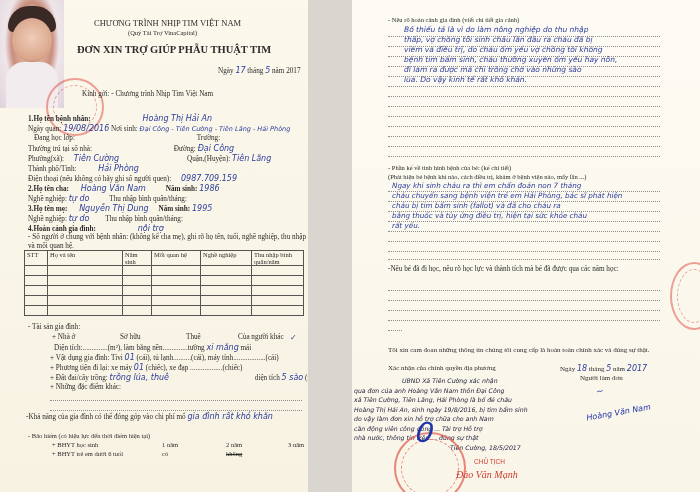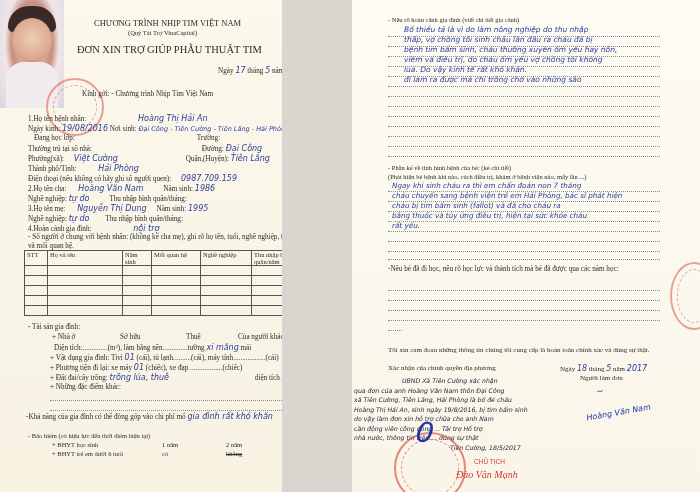--- a/index.html
+++ b/index.html
@@ -1,24 +1,24 @@
 <!DOCTYPE html>
 <html><head>
 <meta charset="utf-8">
 <style>
   html, body { margin:0; padding:0; }
   body { width:700px; height:492px; background:#d9d6cf; position:relative; overflow:hidden;
          font-family:"Liberation Serif", "DejaVu Serif", serif; color:#2b2b2b; }
   .page { position:absolute; top:0; height:492px; background:#fbf8ee; overflow:hidden; }
-  #left { left:0; width:282px; background:linear-gradient(180deg,#fbf8ec 0%,#f7f2e2 100%); }
+  #left { left:0; width:308px; background:linear-gradient(180deg,#fbf8ec 0%,#f7f2e2 100%); }
   #right { left:352px; width:348px; background:linear-gradient(180deg,#fdfbf4 0%,#f9f5e8 100%); }
   .abs { position:absolute; white-space:nowrap; }
   .hw { font-family:"DejaVu Sans", sans-serif; font-style:italic; color:#2a3b9c; font-size:8px; }
   .t { font-size:7.2px; }
-  .b { font-weight:normal; }
+  .b { font-weight:bold; }
   .photo { position:absolute; left:0; top:0; width:64px; height:108px;
            background:radial-gradient(ellipse at 50% 40%, #e8c2ad 0%, #d9a892 30%, #c88f7f 45%, #efe6ea 60%, #dfd4dc 100%); }
   .face { position:absolute; left:12px; top:18px; width:40px; height:44px; border-radius:50%;
           background:radial-gradient(circle at 50% 45%, #f0cdb8 0%, #d9a48a 70%, #6b4a3e 100%); }
   .hair { position:absolute; left:8px; top:6px; width:48px; height:26px; border-radius:24px 24px 6px 6px; background:#3a2a26; }
   .body-shape { position:absolute; left:6px; top:62px; width:52px; height:46px; border-radius:18px 18px 0 0; background:#f2ecef; }
   .stamp { position:absolute; border:2px solid #e0584a; border-radius:50%; opacity:.55; }
   .stamp::after { content:""; position:absolute; inset:5px; border:1px dashed #e0584a; border-radius:50%; }
   table.fam { position:absolute; left:24px; top:250px; width:280px; border-collapse:collapse; font-size:6.5px; }
   table.fam td, table.fam th { border:1px solid #555; height:9px; padding:0 2px; font-weight:normal; text-align:left; vertical-align:top; }
@@ -48,37 +48,37 @@
     <span class="hw">5</span>
     <span>năm 2017</span>
   </div>
   <div class="abs t" style="left:82px;top:90px;">Kính gởi:  - Chương trình Nhịp Tim Việt Nam</div>
 
   <div class="abs t" style="left:28px;top:114px;width:280px;">
     <span class="b">1.Họ tên bệnh nhân:</span>
     <span class="hw" style="margin-left:10px;padding-left:40px;">Hoàng Thị Hải An</span>
   </div>
   <div class="abs t" style="left:28px;top:124px;">
-    <span>Ngày kinh:</span>
+    <span>Ngày quan:</span>
     <span class="hw">19/08/2016</span>
     <span>Nơi sinh:</span>
     <span class="hw" style="font-size:6.5px;">Đại Công - Tiên Cường - Tiên Lãng - Hải Phòng</span>
   </div>
   <div class="abs t" style="left:28px;top:134px;padding-left:6px;">
     <span>Đang học lớp:</span>
     <span style="margin-left:120px;">Trường:</span>
   </div>
   <div class="abs t" style="left:28px;top:144px;">
     <span>Thường trú tại số nhà:</span>
-    <span style="margin-left:108px;">Đường:</span>
+    <span style="margin-left:80px;">Đường:</span>
     <span class="hw">Đại Công</span>
   </div>
   <div class="abs t" style="left:28px;top:154px;">
     <span>Phường(xã):</span>
-    <span class="hw" style="margin-left:8px;">Việt Cường</span>
+    <span class="hw" style="margin-left:8px;">Tiên Cường</span>
     <span style="margin-left:66px;">Quận,(Huyện):</span>
     <span class="hw">Tiên Lãng</span>
   </div>
   <div class="abs t" style="left:28px;top:164px;">
     <span>Thành phố/Tỉnh:</span>
     <span class="hw" style="margin-left:20px;">Hải Phòng</span>
   </div>
   <div class="abs t" style="left:28px;top:174px;">
     <span>Điện thoại (nếu không có hãy ghi số người quen):</span>
     <span class="hw" style="margin-left:8px;">0987.709.159</span>
@@ -221,24 +221,24 @@
     <span style="position:absolute;left:110px;">có</span>
     <span style="position:absolute;left:174px;text-decoration:line-through;">không</span>
   </div>
 </div>
 
 <div id="right" class="page">
   <div class="abs t" style="left:36px;top:16px;font-size:6.5px;">- Nêu rõ hoàn cảnh gia đình (viết chi tiết gia cảnh)</div>
   <div class="abs hw" style="left:52px;top:25px;font-size:7.5px;line-height:10px;">
     <div>Bố thiếu tả là vì do làm nông nghiệp do thu nhập</div>
     <div>thấp, vợ chồng tôi sinh cháu lần đầu ra cháu đã bị</div>
+    <div>viêm và điều trị, do cháu ốm yếu vợ chồng tôi không</div>
     <div>bệnh tim bẩm sinh, cháu thường xuyên ốm yếu hay nôn,</div>
-    <div>viêm và điều trị, do cháu ốm yếu vợ chồng tôi không</div>
+    <div>đi làm ra được mà chỉ trông chờ vào những sào</div>
     <div>lúa. Do vậy kinh tế rất khó khăn.</div>
-    <div>đi làm ra được mà chỉ trông chờ vào những sào</div>
   </div>
   <div class="line" style="left:36px;top:36px;width:272px;"></div>
   <div class="line" style="left:36px;top:46px;width:272px;"></div>
   <div class="line" style="left:36px;top:56px;width:272px;"></div>
   <div class="line" style="left:36px;top:66px;width:272px;"></div>
   <div class="line" style="left:36px;top:76px;width:272px;"></div>
   <div class="line" style="left:36px;top:86px;width:272px;"></div>
   <div class="line" style="left:36px;top:96px;width:272px;"></div>
   <div class="line" style="left:36px;top:106px;width:272px;"></div>
   <div class="line" style="left:36px;top:116px;width:272px;"></div>

